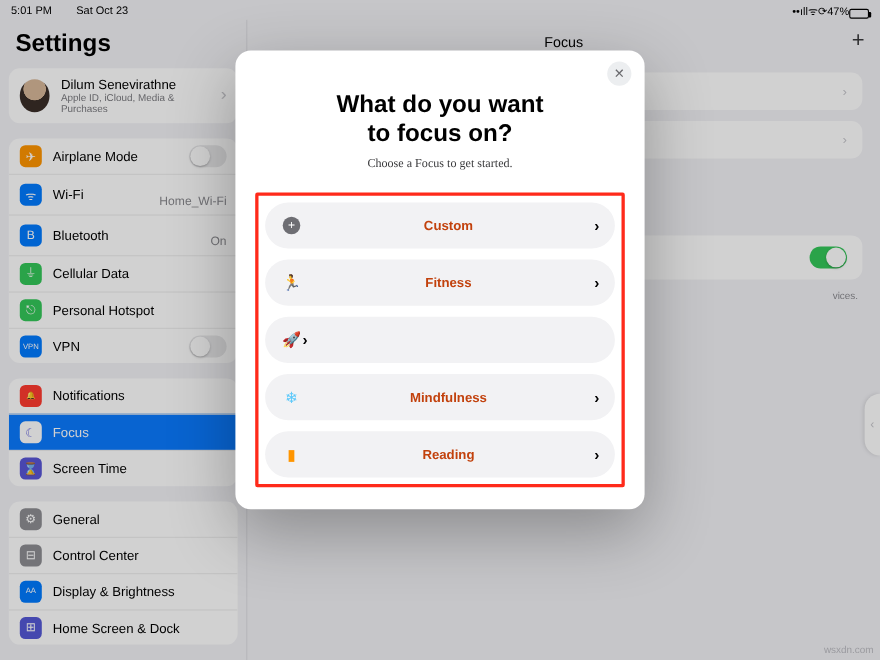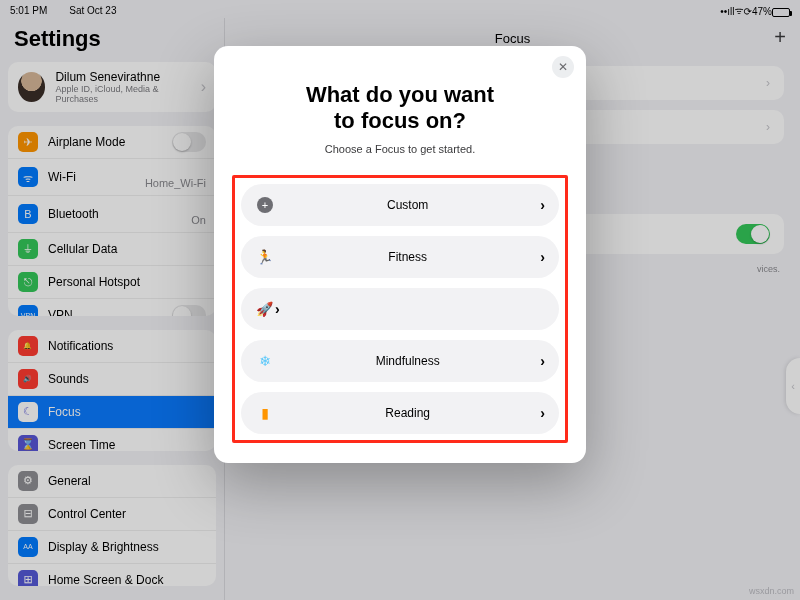--- a/index.html
+++ b/index.html
@@ -51,26 +51,26 @@
   .detail-body { padding: 8px 16px; }
   .detail-row { background: #fff; border-radius: 10px; padding: 10px 14px; display: flex; align-items: center; font-size: 12px; margin-bottom: 10px; }
   .detail-row .chev { margin-left: auto; color: #c6c6cb; }
   .hint { font-size: 9px; color: #8a8a8f; padding: 0 4px; }
 
   
   .modal-backdrop { position: absolute; inset: 0; background: rgba(0,0,0,.18); display: flex; align-items: flex-start; justify-content: center; padding-top: 46px; }
   .modal { width: 372px; background: #fff; border-radius: 14px; box-shadow: 0 20px 60px rgba(0,0,0,.3); padding: 12px 18px 20px 18px; position: relative; }
   .modal .close { position: absolute; top: 10px; right: 12px; width: 22px; height: 22px; border-radius: 50%; background: #eceef0; color: #6a6a6e; display: flex; align-items: center; justify-content: center; font-size: 12px; cursor: pointer; }
   .modal h2 { text-align: center; font-size: 22px; font-weight: 700; margin-top: 24px; line-height: 1.2; }
-  .modal .subtitle { text-align: center; font-size: 11px; color: #3a3a3c; margin-top: 8px; margin-bottom: 20px; }
+  .modal .subtitle { text-align: center; font-size: 11px; color: #3a3a3c; margin-top: 8px; margin-bottom: 20px; font-family: Liberation Serif, serif; }
   .highlight { border: 3px solid #ff2a1a; padding: 6px 6px; border-radius: 2px; }
   .focus-option { background: #f2f2f4; border-radius: 24px; height: 42px; display: flex; align-items: center; padding: 0 14px; margin-bottom: 10px; cursor: pointer; }
   .focus-option:last-child { margin-bottom: 0; }
   .focus-option .f-icon { width: 20px; height: 20px; display: flex; align-items: center; justify-content: center; font-size: 14px; }
-  .focus-option .f-label { flex: 1; text-align: center; font-size: 12px; color: #000000; }
+  .focus-option .f-label { flex: 1; text-align: center; font-size: 12px; color: #c2410c; font-weight: bold; }
   .focus-option .f-chev { font-weight: 600; font-size: 14px; }
 
   
   .grabber { position: absolute; right: 0; top: 340px; width: 14px; height: 56px; background: #fff; border-radius: 28px 0 0 28px; box-shadow: -1px 0 4px rgba(0,0,0,.12); display: flex; align-items: center; justify-content: center; color: #c6c6cb; font-size: 11px; }
 
   .watermark { position: absolute; bottom: 4px; right: 6px; font-size: 9px; color: #9a9a9f; }
 </style>
 </head>
 <body>
 
@@ -129,24 +129,20 @@
         <div class="row">
           <span class="icon" style="background: rgb(0, 122, 255); font-size: 7px;">VPN</span>
           <span class="label">VPN</span>
           <span class="toggle"></span>
         </div>
       </div>
     <div class="group" id="group2">
         <div class="row">
           <span class="icon" style="background: rgb(255, 59, 48); font-size: 7px;">🔔</span>
           <span class="label">Notifications</span>
-        </div>
-        <div class="row">
-          <span class="icon" style="background: rgb(255, 59, 48); font-size: 7px;">🔊</span>
-          <span class="label">Sounds</span>
         </div>
         <div class="row selected">
           <span class="icon" style="background: rgb(88, 86, 214); font-size: 11px;">☾</span>
           <span class="label">Focus</span>
         </div>
         <div class="row">
           <span class="icon" style="background: rgb(88, 86, 214); font-size: 11px;">⌛</span>
           <span class="label">Screen Time</span>
         </div>
       </div>

